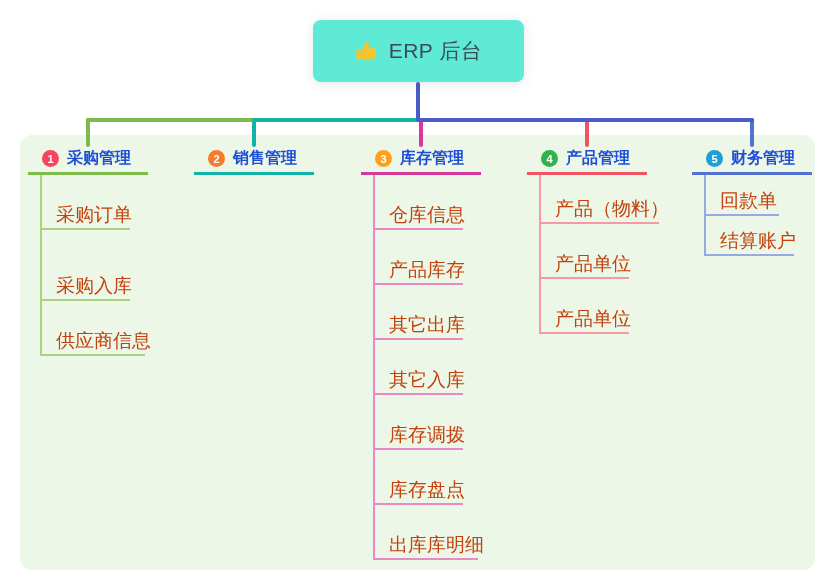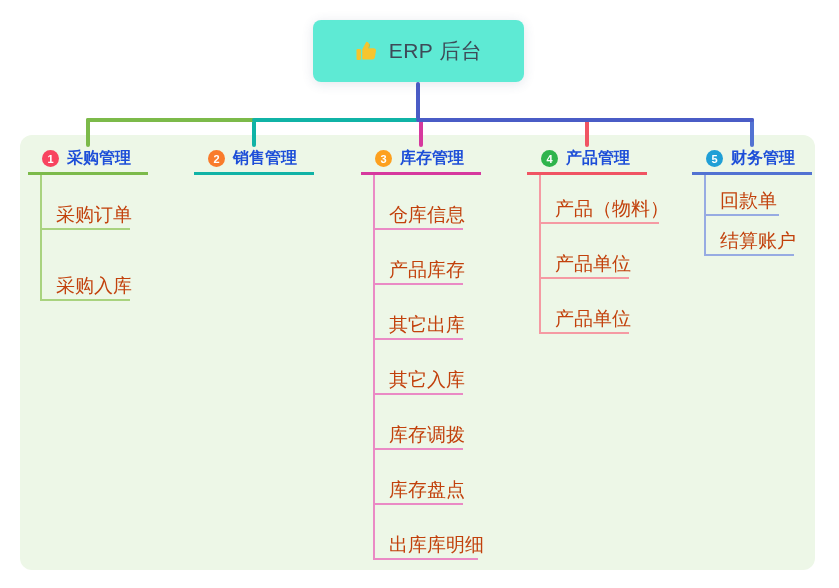--- a/index.html
+++ b/index.html
@@ -88,20 +88,23 @@
           <span class="badge" style="background: rgb(248, 68, 95);">1</span>
           <span class="branch-title">采购管理</span>
         </div>
         <div class="branch-items" style="border-left-color: rgb(169, 211, 127);">
           <div class="item" style="height: 55px; width: 88px; border-bottom-color: rgb(169, 211, 127);">
             <span class="item-label">采购订单</span>
           </div>
           <div class="item" style="height: 71px; width: 88px; border-bottom-color: rgb(169, 211, 127);">
             <span class="item-label">采购入库</span>
           </div>
+          <div class="item" style="height: 55px; width: 103px; border-bottom-color: rgb(169, 211, 127);">
+            <span class="item-label">供应商信息</span>
+          </div>
         </div>
       </div>
       <div class="branch" style="left: 194px;">
         <div class="branch-header" style="border-bottom-color: rgb(16, 179, 166);">
           <span class="badge" style="background: rgb(249, 123, 43);">2</span>
           <span class="branch-title">销售管理</span>
         </div>
       </div>
       <div class="branch" style="left: 361px;">
         <div class="branch-header" style="border-bottom-color: rgb(214, 57, 158);">

